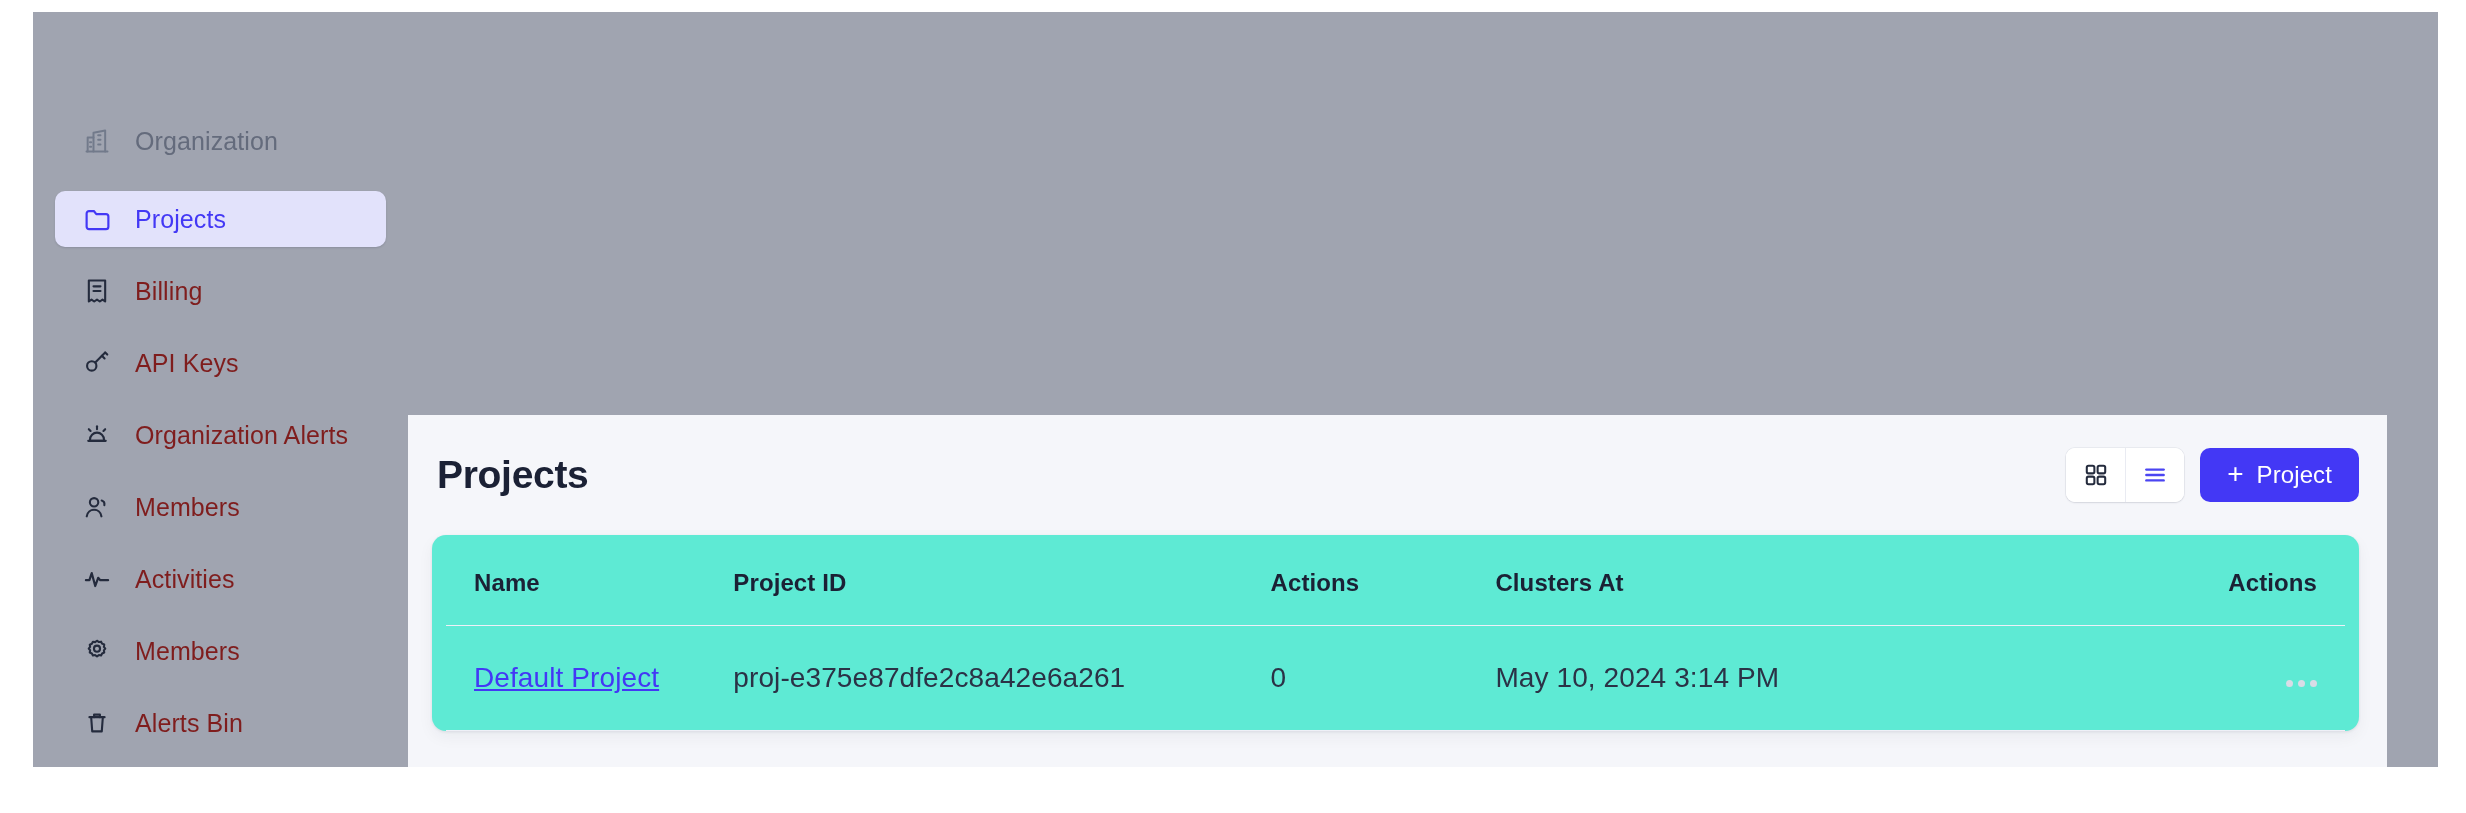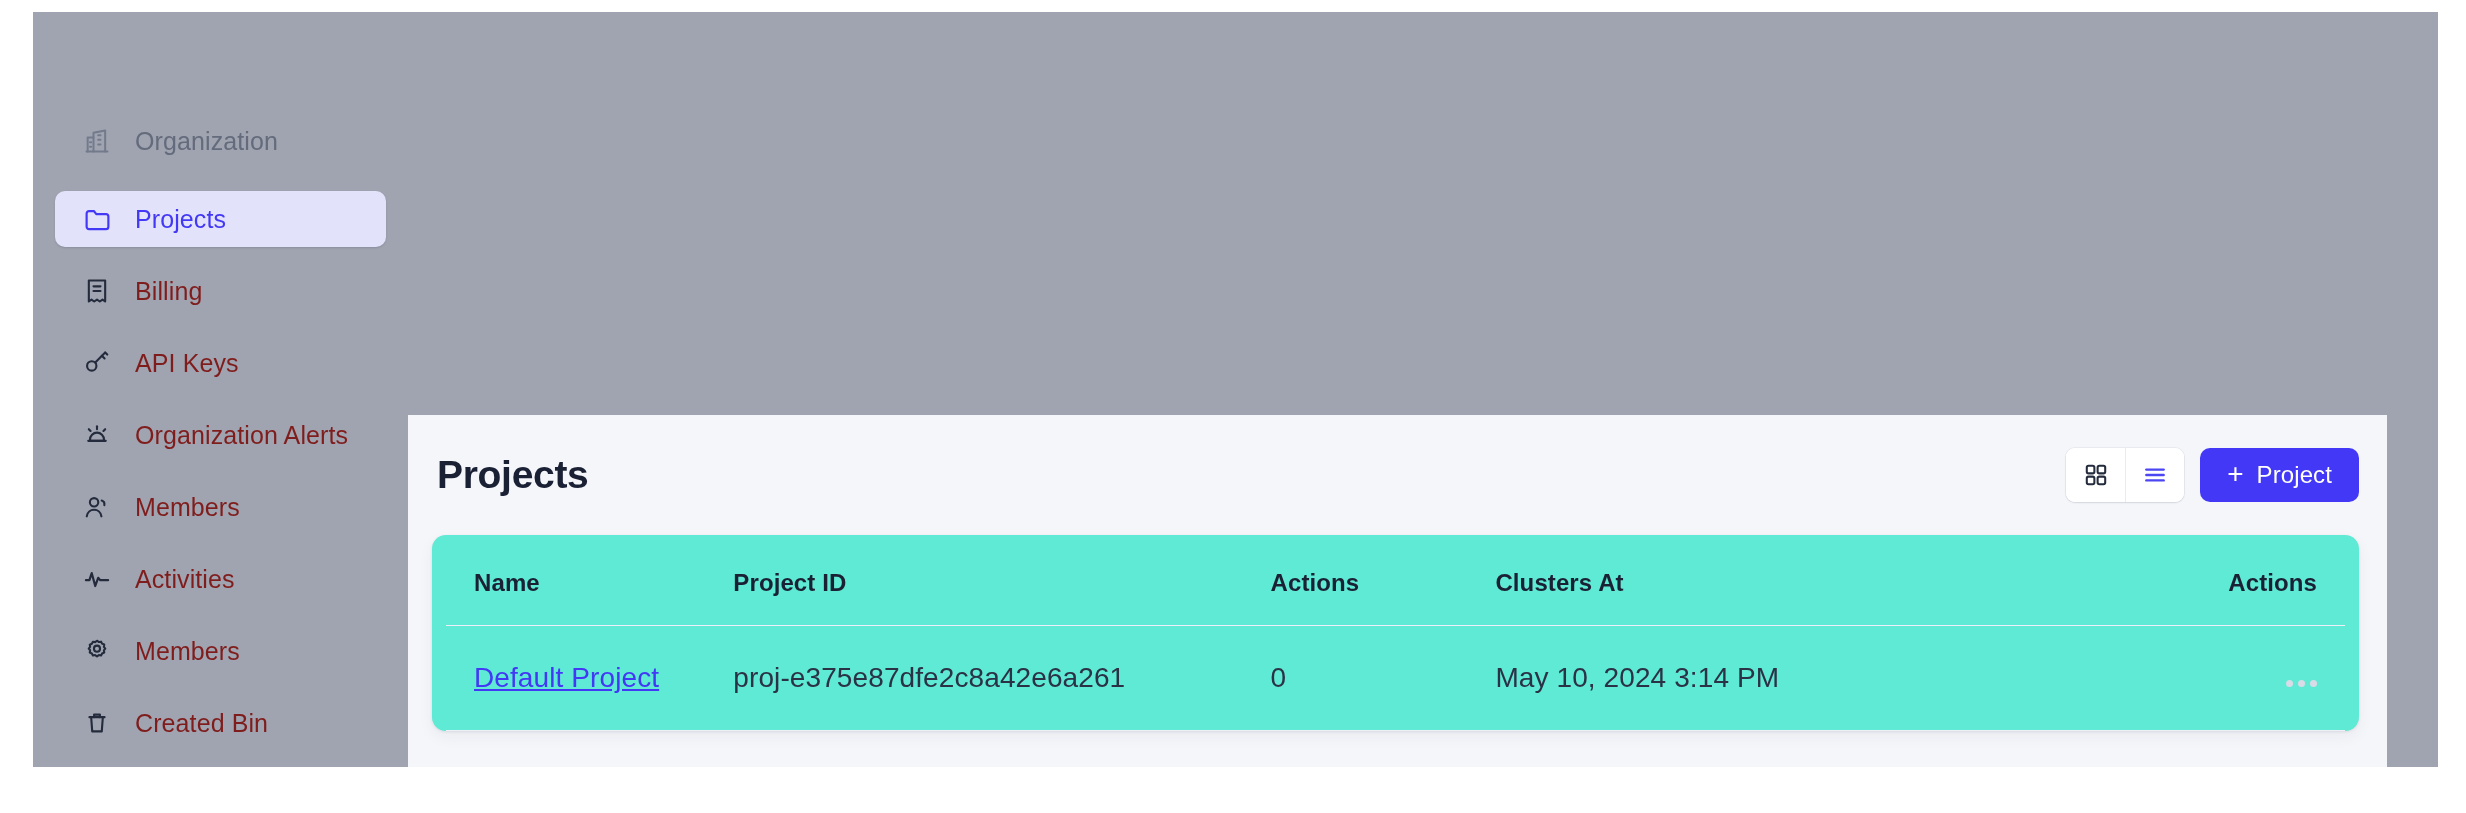--- a/index.html
+++ b/index.html
@@ -280,21 +280,21 @@
     </div>
 
     <div class="nav-item">
       <span class="nav-ico">
         <svg width="28" height="28" viewBox="0 0 24 24" fill="none" stroke="#242b3d" stroke-width="1.8" stroke-linecap="round" stroke-linejoin="round">
           <path d="M5.5 7h13"></path>
           <path d="M9.5 7V4.8h5V7"></path>
           <path d="M7 7l.9 12.2h8.2L17 7"></path>
         </svg>
       </span>
-      <span>Created Bin</span>
+      <span>Alerts Bin</span>
     </div>
 
   </nav>
 
   <section id="main-panel">
 
     <div id="panel-header">
       <h1 id="page-title">Projects</h1>
 
       <div id="header-actions">

